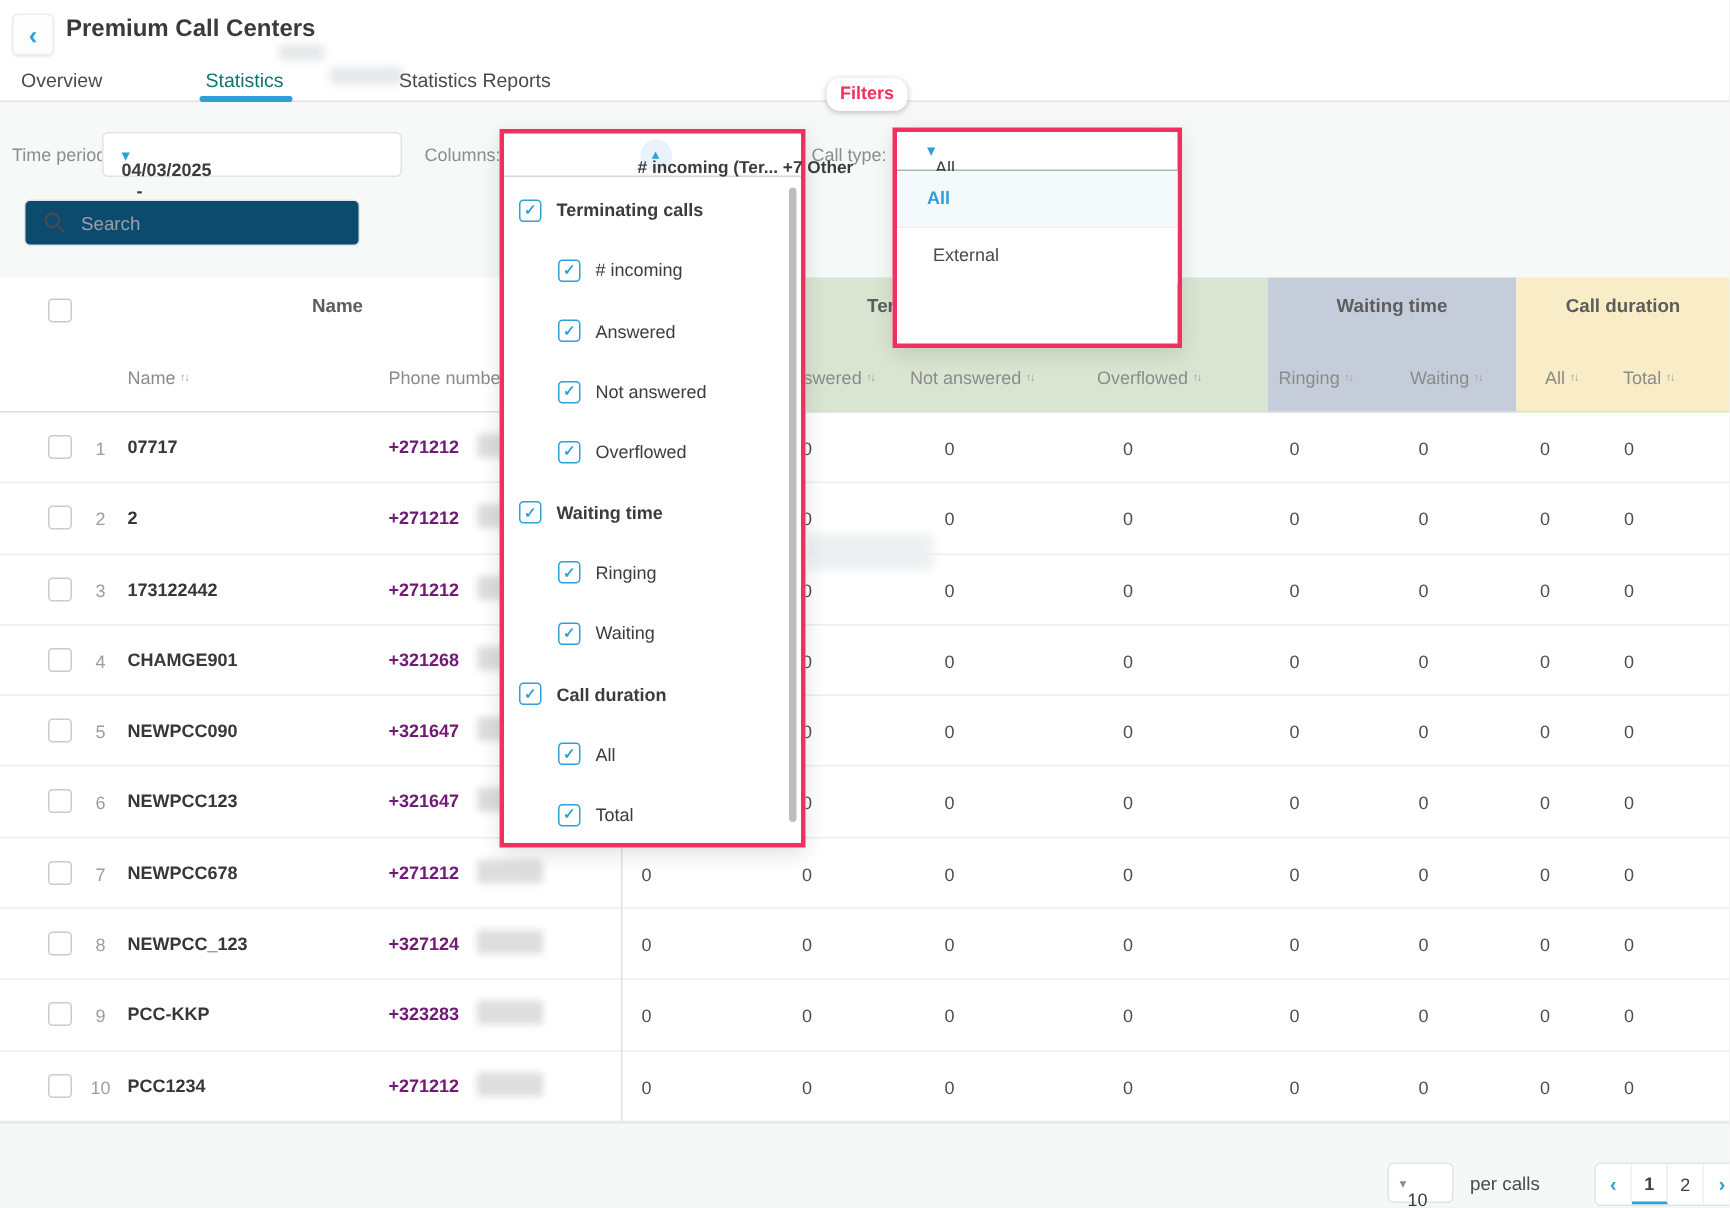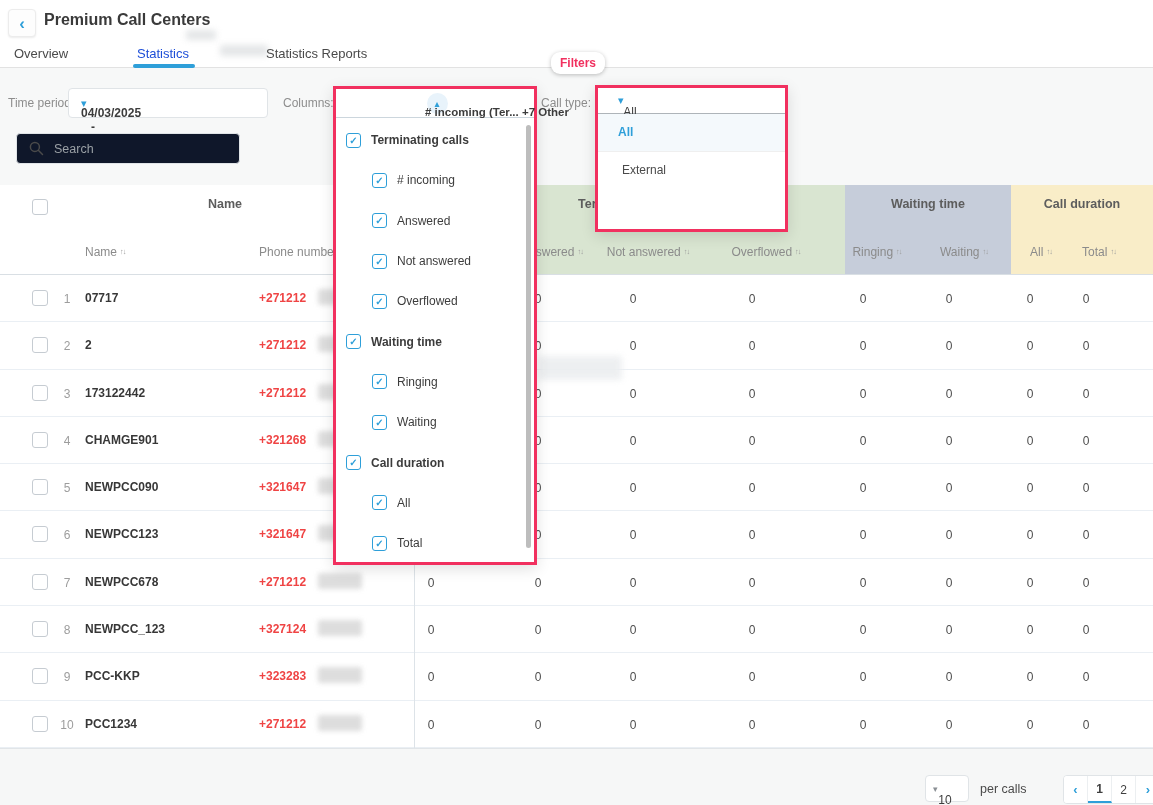--- a/index.html
+++ b/index.html
@@ -9,55 +9,55 @@
 
   
   .back-btn{left:8px;top:9px;width:26px;height:26px;background:#fdfdfd;border:1px solid #ececec;
             border-radius:4px;box-shadow:0 1px 2px rgba(0,0,0,.08);display:flex;align-items:center;
             justify-content:center;color:#2e9fd9;font-size:17px;font-weight:bold;cursor:pointer;line-height:1;}
   .page-title{left:44px;top:11px;font-size:16px;font-weight:700;color:#3a3a3a;}
 
   
   .tabs-border{left:0;top:67px;width:1153px;height:1px;background:#e2e2e2;}
   .tab{top:46px;font-size:13px;color:#4a4a4a;cursor:pointer;}
-  .tab.active{color:#1d4ed8;}
+  .tab.active{color:#0f766e;}
   .tab-underline{left:133px;top:64px;width:62px;height:4px;background:#2e9fd9;border-radius:2px;}
 
   
   .blur{background:#d6d9db;filter:blur(3px);opacity:.65;border-radius:2px;}
   .blur-light{background:#eceef0;filter:blur(3px);opacity:.9;border-radius:2px;}
 
   
   .filter-band{left:0;top:68px;width:1153px;height:117px;background:#f7f8f8;}
   .flabel{font-size:12px;color:#8d8d8d;}
   .select-box{background:#fff;border:1px solid #e0e4e7;border-radius:4px;display:flex;
               align-items:center;box-sizing:border-box;cursor:pointer;}
   .select-box .val{font-size:12px;font-weight:700;color:#3c3c3c;}
   .caret{color:#2e9fd9;font-size:11px;}
-  .search-box{left:16px;top:133px;width:224px;height:31px;background:#0f172a;border:1px solid #e0e4e7;
+  .search-box{left:16px;top:133px;width:224px;height:31px;background:#0c4a6e;border:1px solid #e0e4e7;
               border-radius:4px;display:flex;align-items:center;gap:10px;padding:0 12px;box-sizing:border-box;}
   .search-ph{font-size:12.5px;color:#9aa0a5;}
 
   
   .ghead{top:185px;height:90px;}
   .ghead .glabel{position:absolute;top:12px;transform:translateX(-50%);font-size:12.5px;color:#5d5d5d;font-weight:600;white-space:nowrap;}
   .subhead{position:absolute;top:60px;font-size:12px;color:#8b8b8b;white-space:nowrap;}
   .subhead.ctr{transform:translateX(-50%);}
   .sort{font-size:7.5px;letter-spacing:-1px;color:#9a9a9a;vertical-align:2px;margin-left:3px;}
   .hdr-topline{left:0;top:185px;width:414px;height:1px;background:#e4e8eb;}
   .hdr-bottom{left:0;top:274px;width:1153px;height:1px;background:#d9dfe4;}
   .vsep{left:414px;top:185px;width:1px;height:563px;background:#dde3e8;}
 
   .cb{width:16px;height:16px;border:1.5px solid #c6ccd2;border-radius:3px;background:#fff;
       box-sizing:border-box;cursor:pointer;}
   .trow{position:relative;width:1153px;height:47.3px;border-bottom:1px solid #eaeff4;box-sizing:border-box;}
   .trow .cb{position:absolute;left:32px;top:15px;}
   .idx{position:absolute;left:55px;top:17px;width:24px;text-align:center;font-size:12px;color:#9d9d9d;}
   .nm{position:absolute;left:85px;top:16px;font-size:12px;font-weight:700;color:#373737;}
-  .ph{position:absolute;left:259px;top:16px;font-size:12px;font-weight:700;color:#ef4444;}
+  .ph{position:absolute;left:259px;top:16px;font-size:12px;font-weight:700;color:#701a75;}
   .ph-blur{position:absolute;left:318px;top:14px;width:44px;height:16px;background:#d8d8d8;
            filter:blur(2.5px);opacity:.85;border-radius:2px;}
   .val{position:absolute;top:17px;width:24px;text-align:center;font-size:12px;color:#4e4e4e;}
 
   
   .footer{left:0;top:748px;width:1153px;height:57px;background:#f6f7f7;border-top:1px solid #e1e5e8;}
   .pp-select{left:925px;top:775px;width:44px;height:27px;padding:0 7px;justify-content:space-between;}
   .pp-select .val{font-weight:400;font-size:12px;}
   .pp-select .caret{color:#8a8f94;font-size:9px;}
   .pp-label{left:980px;top:782px;font-size:12.5px;color:#4a4a4a;}

